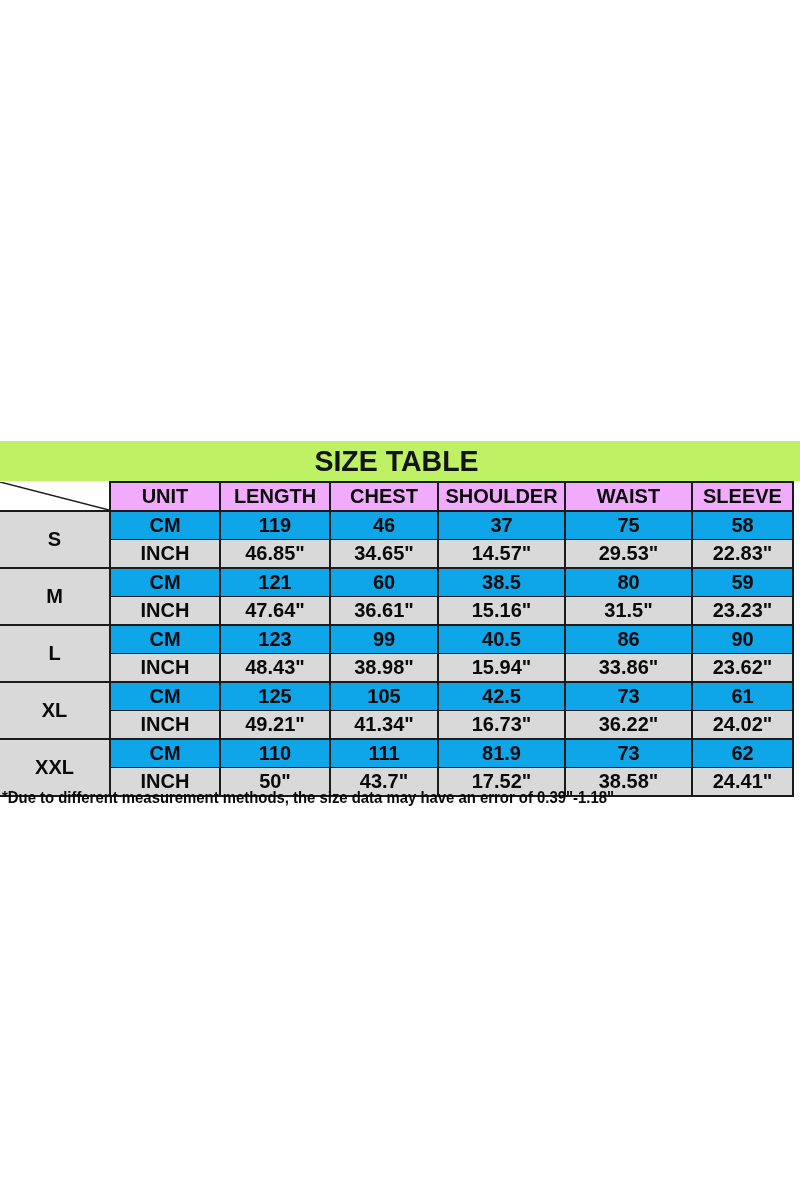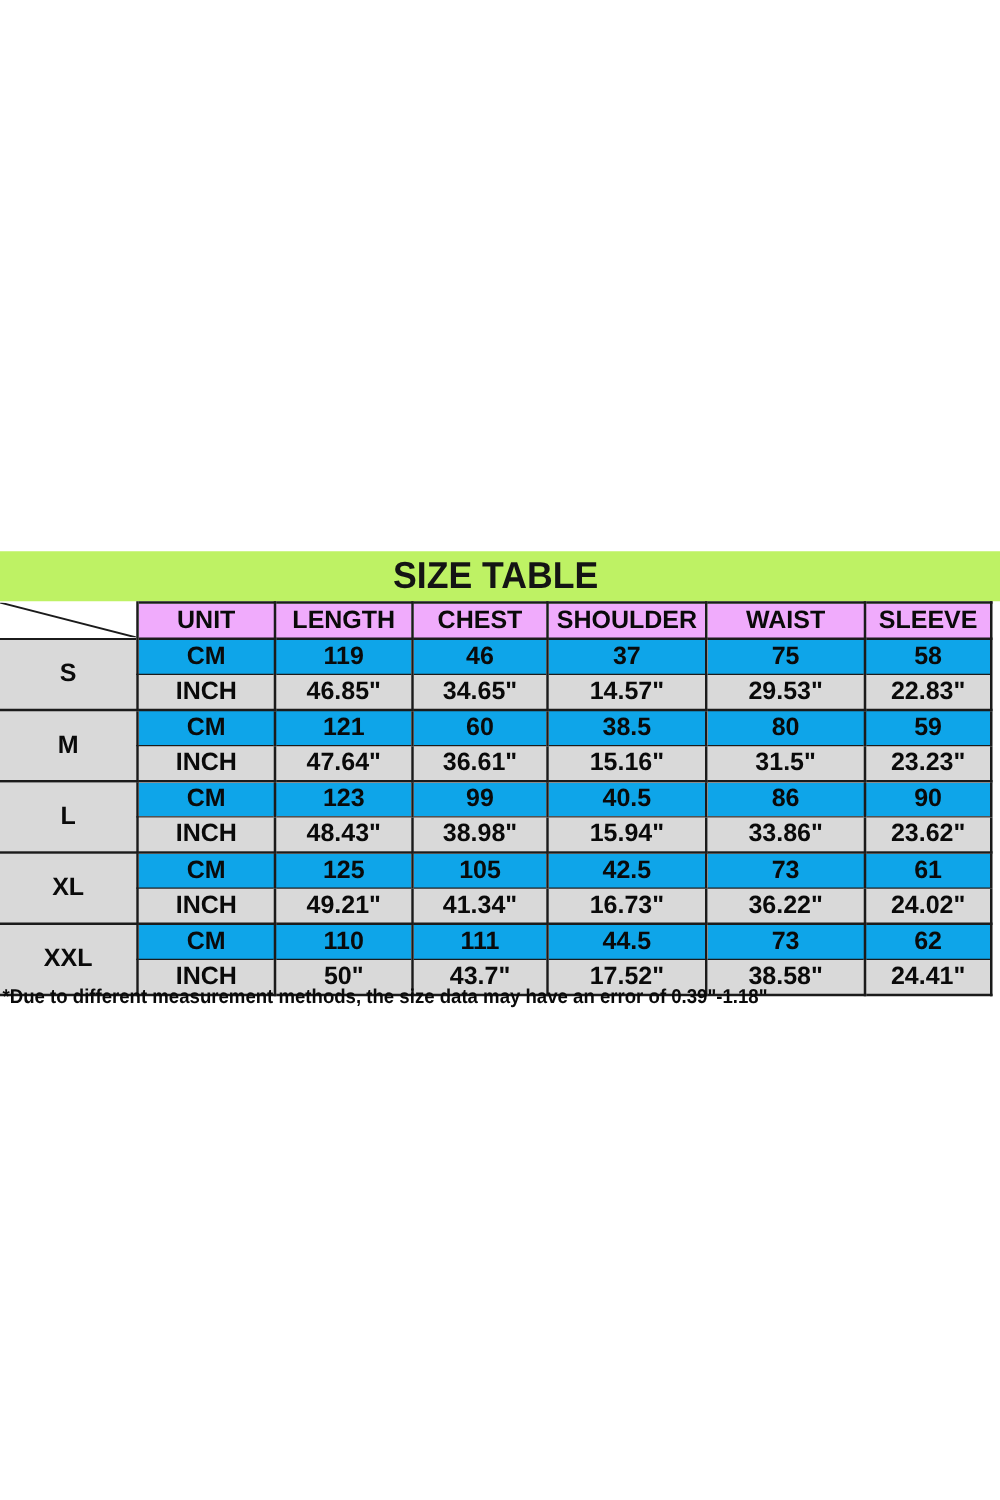--- a/index.html
+++ b/index.html
@@ -215,21 +215,21 @@
       <td>16.73"</td>
       <td>36.22"</td>
       <td>24.02"</td>
     </tr>
 
     <tr class="row-cm">
       <td class="size-cell" rowspan="2">XXL</td>
       <td>CM</td>
       <td>110</td>
       <td>111</td>
-      <td>44.5</td>
+      <td>81.9</td>
       <td>73</td>
       <td>62</td>
     </tr>
     <tr class="row-inch">
       <td>INCH</td>
       <td>50"</td>
       <td>43.7"</td>
       <td>17.52"</td>
       <td>38.58"</td>
       <td>24.41"</td>

